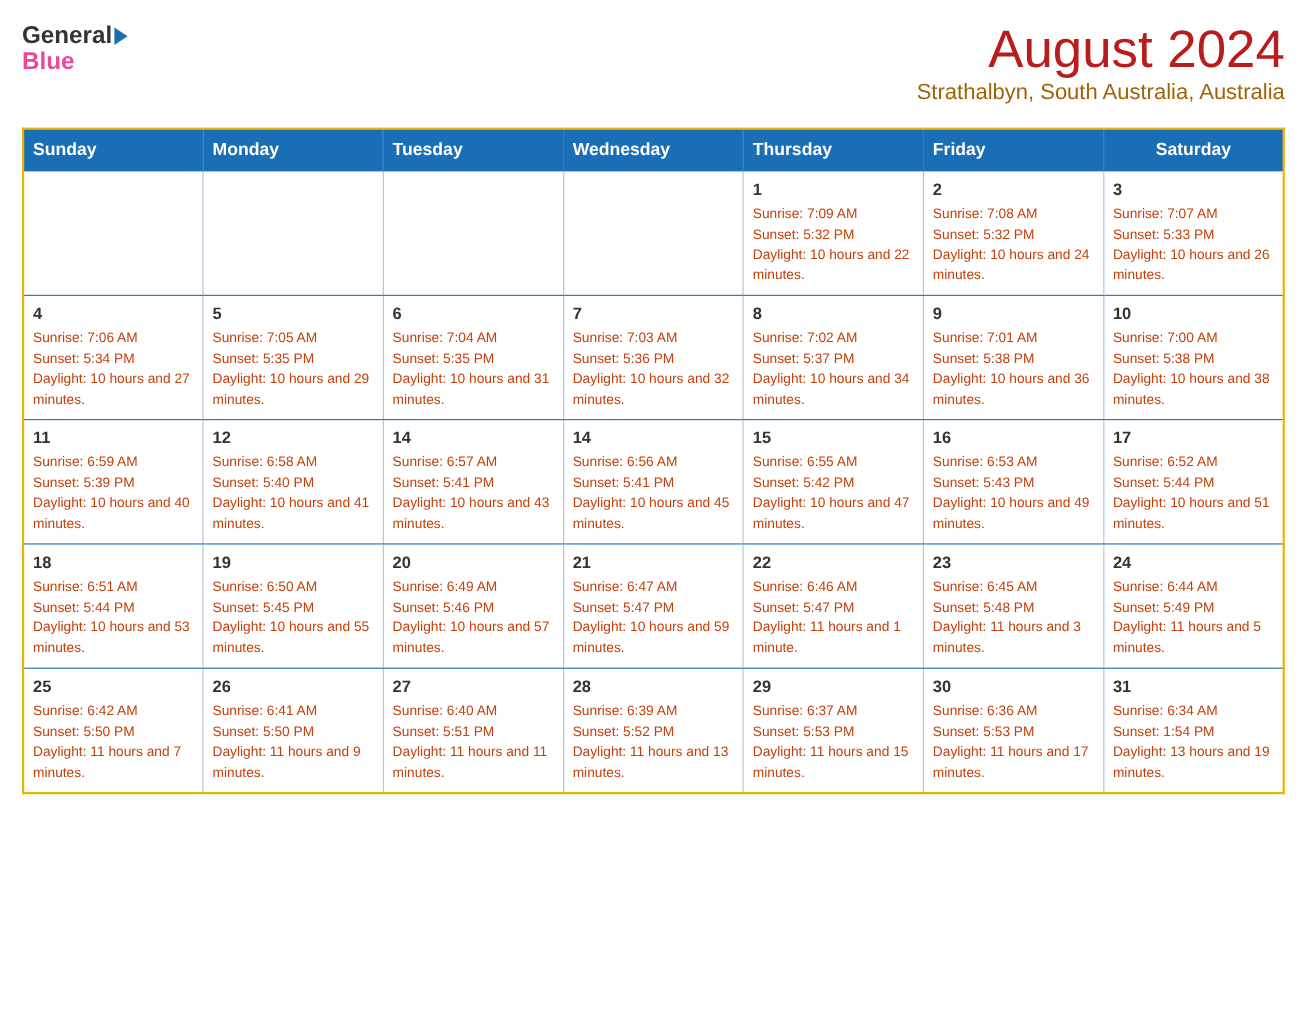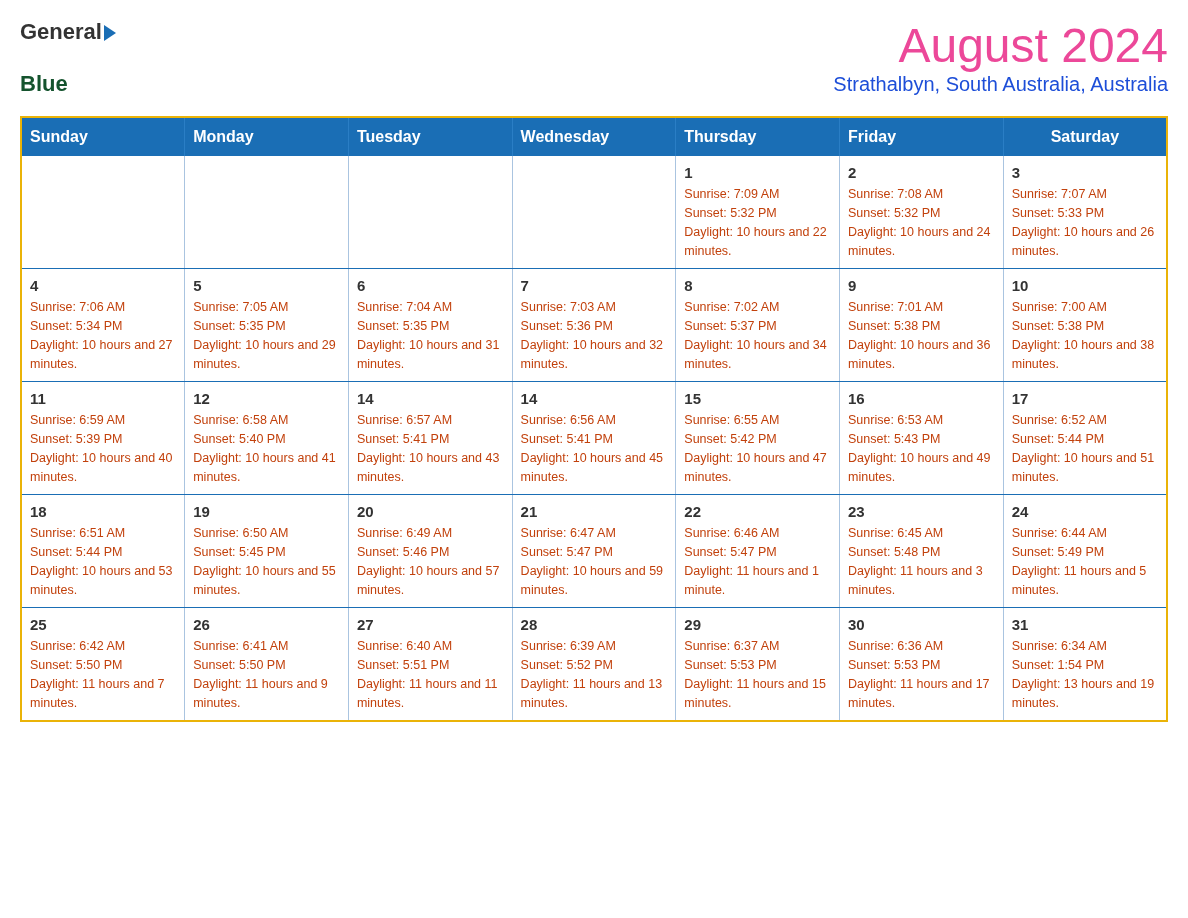--- a/index.html
+++ b/index.html
@@ -22,45 +22,45 @@
       align-items: center;
     }
     .logo-text-general {
       font-size: 22px;
       font-weight: bold;
       color: #333;
     }
     .logo-text-blue {
       font-size: 22px;
       font-weight: bold;
-      color: #14532d;
+      color: #ec4899;
     }
     .logo-arrow {
       width: 0;
       height: 0;
       border-left: 12px solid #1a6eb5;
       border-top: 8px solid transparent;
       border-bottom: 8px solid transparent;
       display: inline-block;
       margin-left: 2px;
       margin-bottom: -2px;
     }
     .title-block {
       text-align: right;
     }
     .title-block h1 {
       font-size: 48px;
       font-weight: normal;
-      color: #ec4899;
+      color: #b91c1c;
       line-height: 1.1;
     }
     .title-block h2 {
       font-size: 20px;
       font-weight: normal;
-      color: #1d4ed8;
+      color: #a16207;
     }
     .calendar {
       width: 100%;
       border-collapse: collapse;
       border: 2px solid #eab308;
     }
     .calendar thead tr th {
       background-color: #1a6eb5;
       color: #fff;
       font-size: 16px;
@@ -106,21 +106,21 @@
     }
     .calendar tbody tr td {
       background: #fff;
     }
   </style>
 </head>
 <body>
 
 <div class="header">
   <div class="logo">
-    <div style="display:flex; flex-direction:column; line-height:1.1;gap:28px;">
+    <div style="display:flex; flex-direction:column; line-height:1.1;">
       <div style="display:flex; align-items:center;">
         <span class="logo-text-general">General</span>
         <span class="logo-arrow"></span>
       </div>
       <span class="logo-text-blue">Blue</span>
     </div>
   </div>
   <div class="title-block">
     <h1>August 2024</h1>
     <h2>Strathalbyn, South Australia, Australia</h2>

